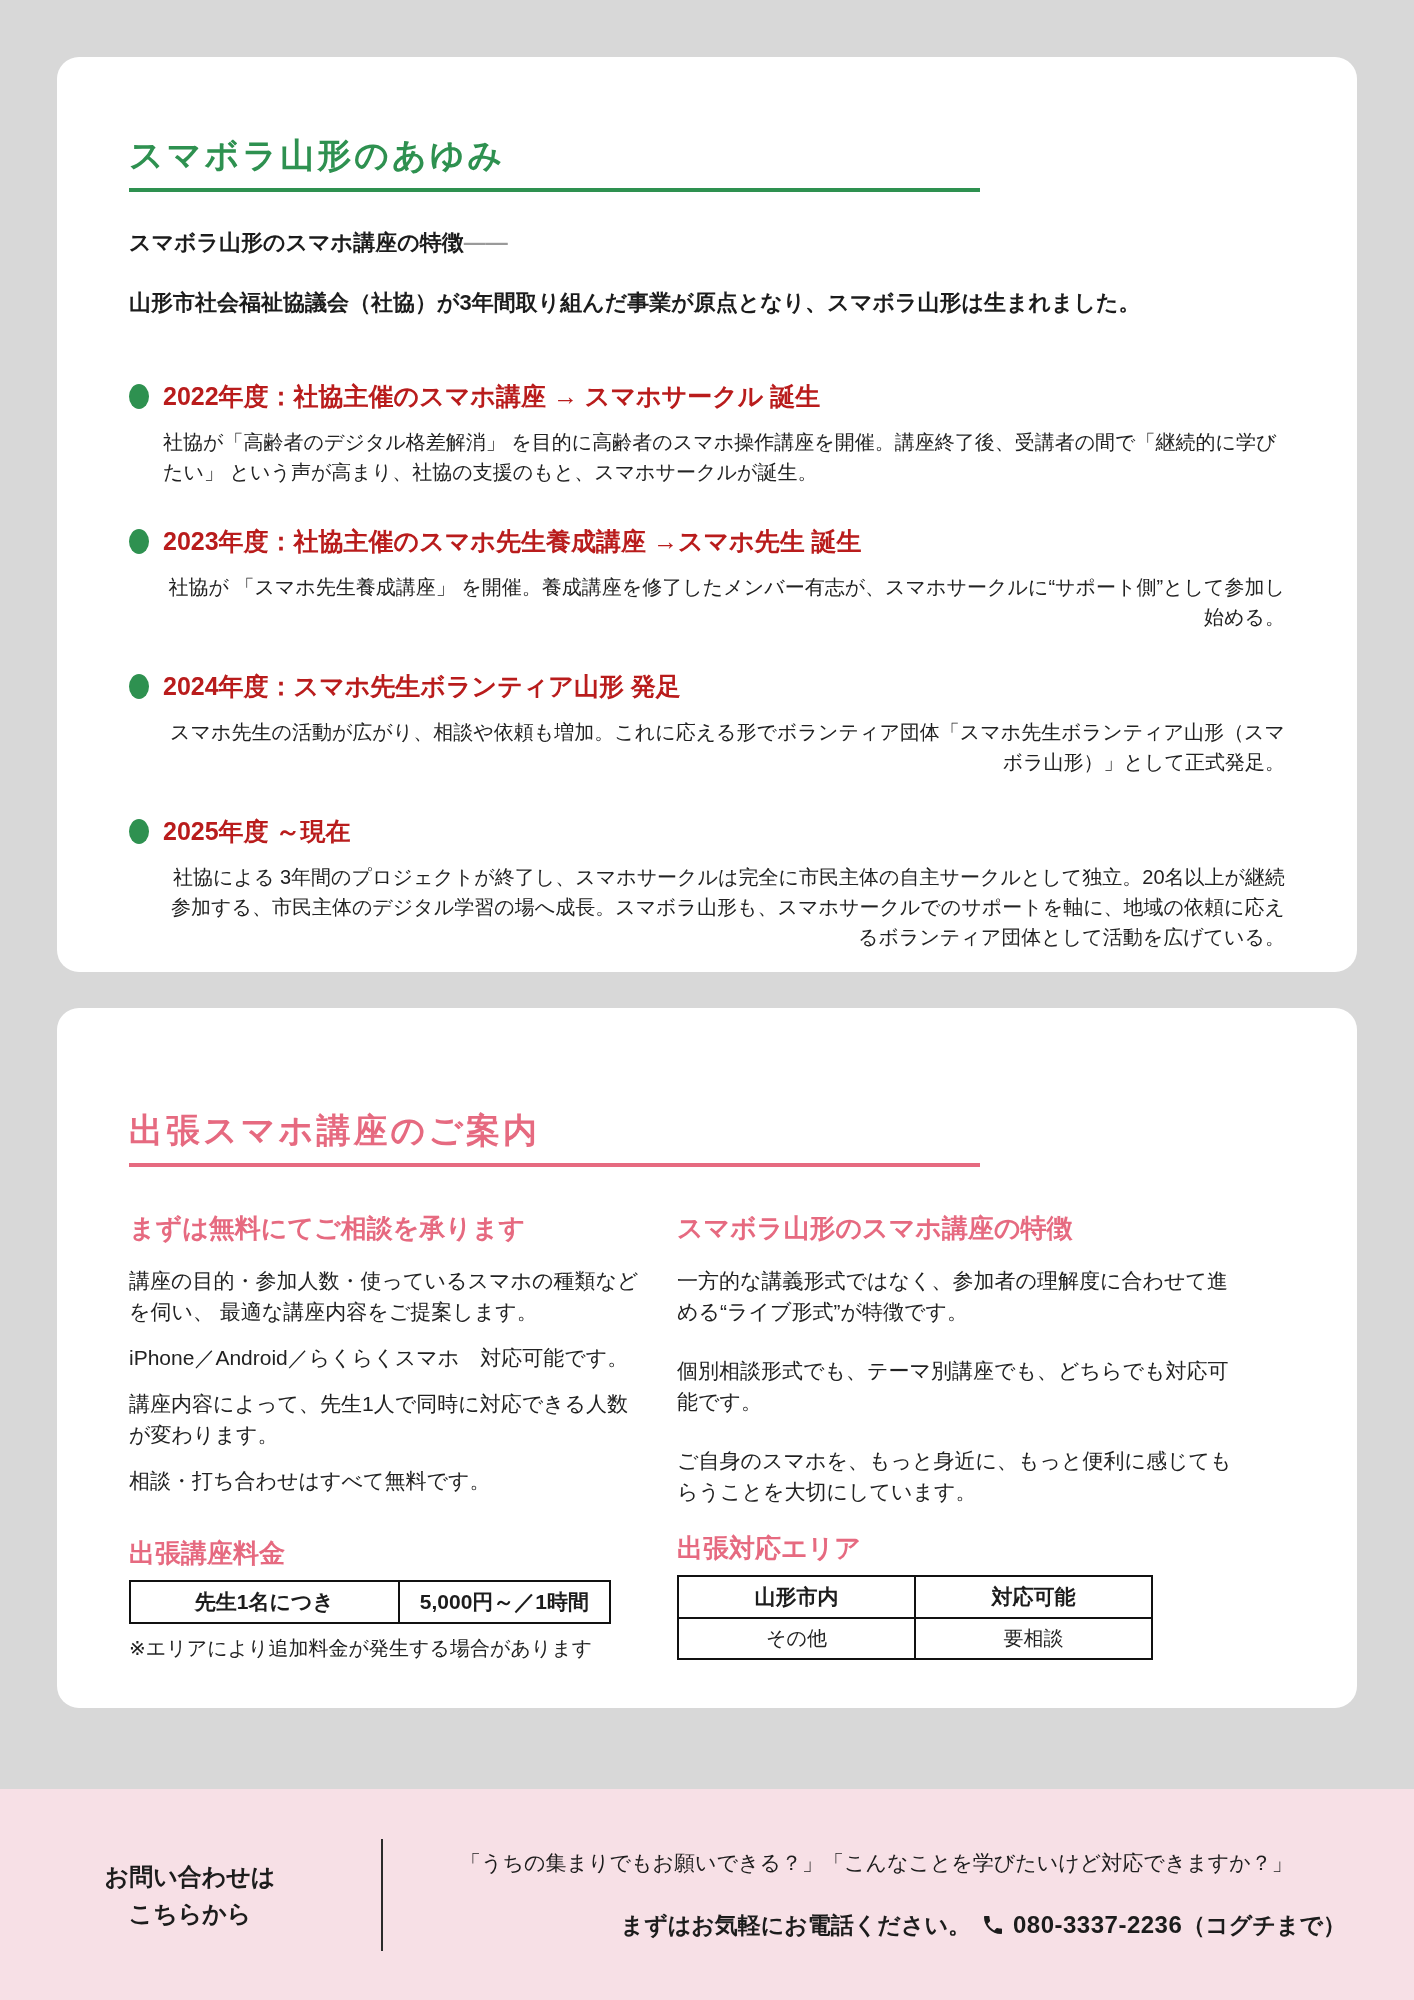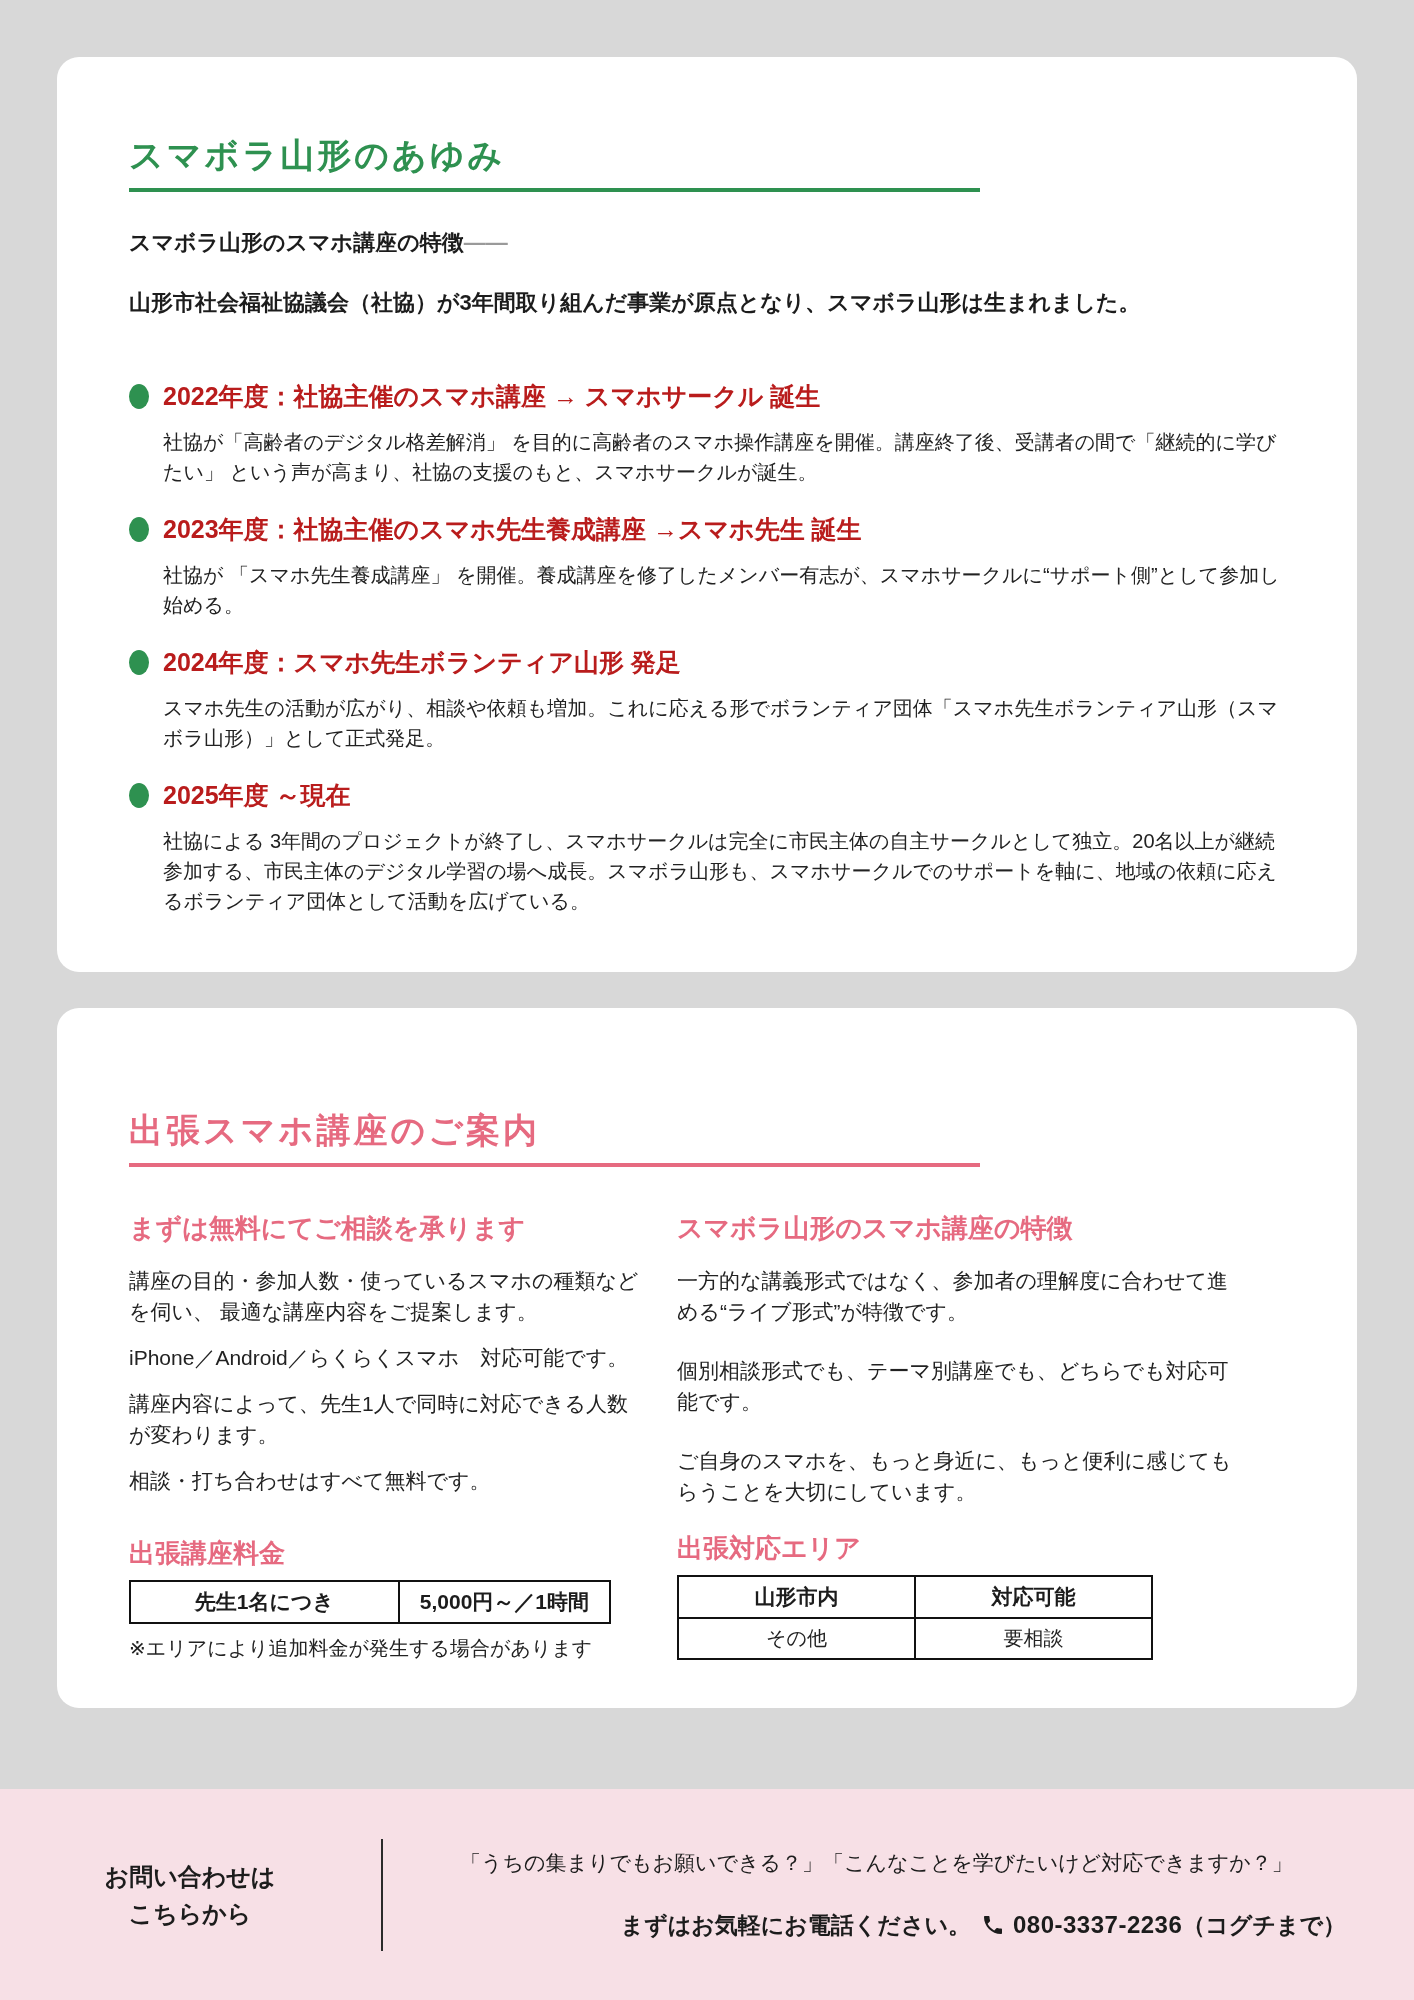--- a/index.html
+++ b/index.html
@@ -21,21 +21,21 @@
   .pink{color:#e66a80;}
   .title-rule{height:4px;margin-top:12px;width:851px;border:none;}
   .title-rule.green-bg{background:#2e9150;}
   .title-rule.pink-bg{background:#e66a80;}
 
   .intro-1{margin:36px 0 0;font-size:22px;font-weight:bold;line-height:30px;}
   .intro-dash{color:#9a9a9a;font-weight:bold;}
   .intro-2{margin:30px 0 0;font-size:22px;font-weight:bold;line-height:30px;}
 
   .timeline{margin-top:60px;}
-  .tl-item + .tl-item{margin-top:24px;}
+  .tl-item + .tl-item{margin-top:36px;text-align:right;}
   .tl-head{display:flex;align-items:center;gap:14px;font-size:25px;font-weight:bold;color:#b91c1c;line-height:36px;}
   .tl-dot{width:20px;height:25px;border-radius:50%;background:#2e9150;flex:0 0 auto;}
   .tl-body{margin:13px 0 0 34px;font-size:20px;line-height:30px;color:#222222;max-width:1130px;}
 
   .cols{display:flex;margin-top:44px;}
   .col-left{width:512px;flex:0 0 auto;}
   .col-right{flex:1 1 auto;margin-left:36px;max-width:560px;}
   .col-heading{margin:0;font-size:26px;font-weight:bold;line-height:34px;}
   .col-left p.body{margin:15px 0 0;font-size:21px;line-height:31px;color:#222222;}
   .col-left p.body.first{margin-top:20px;}

